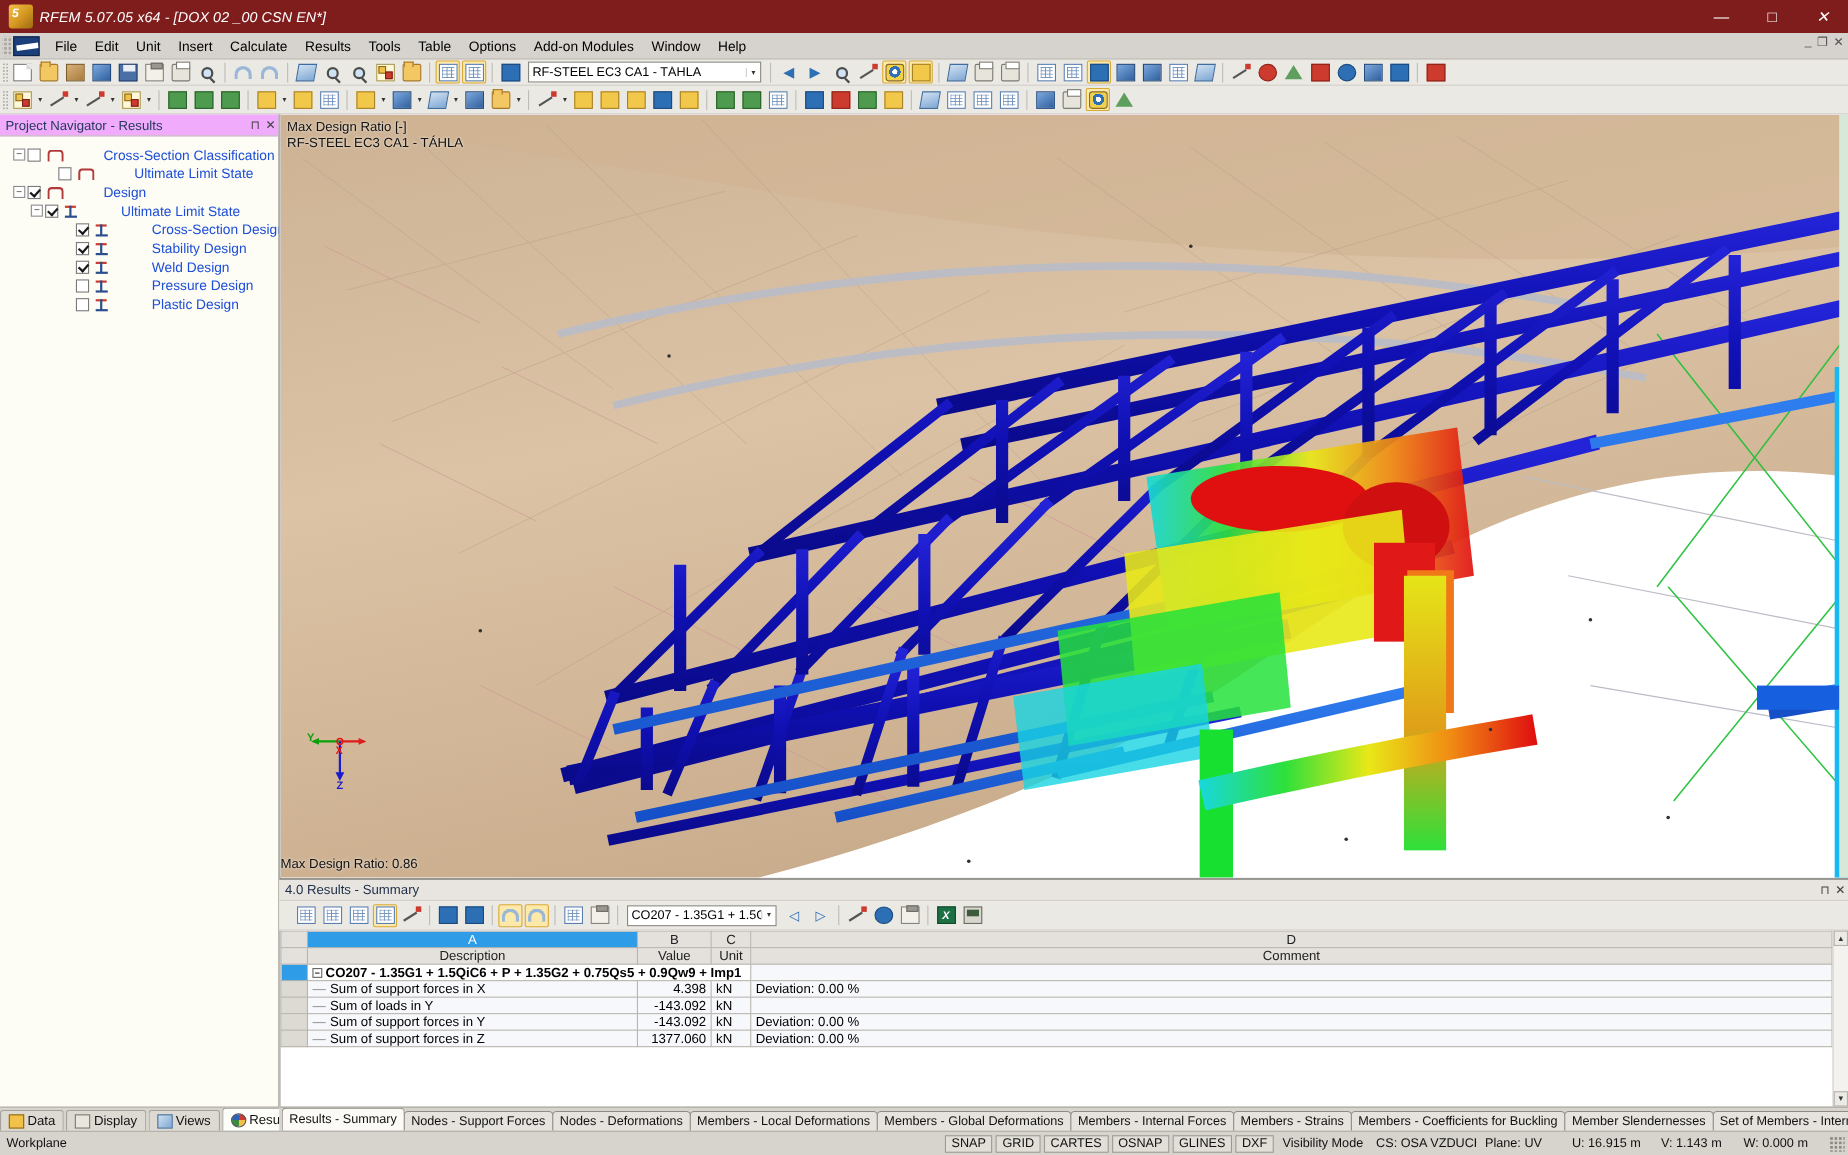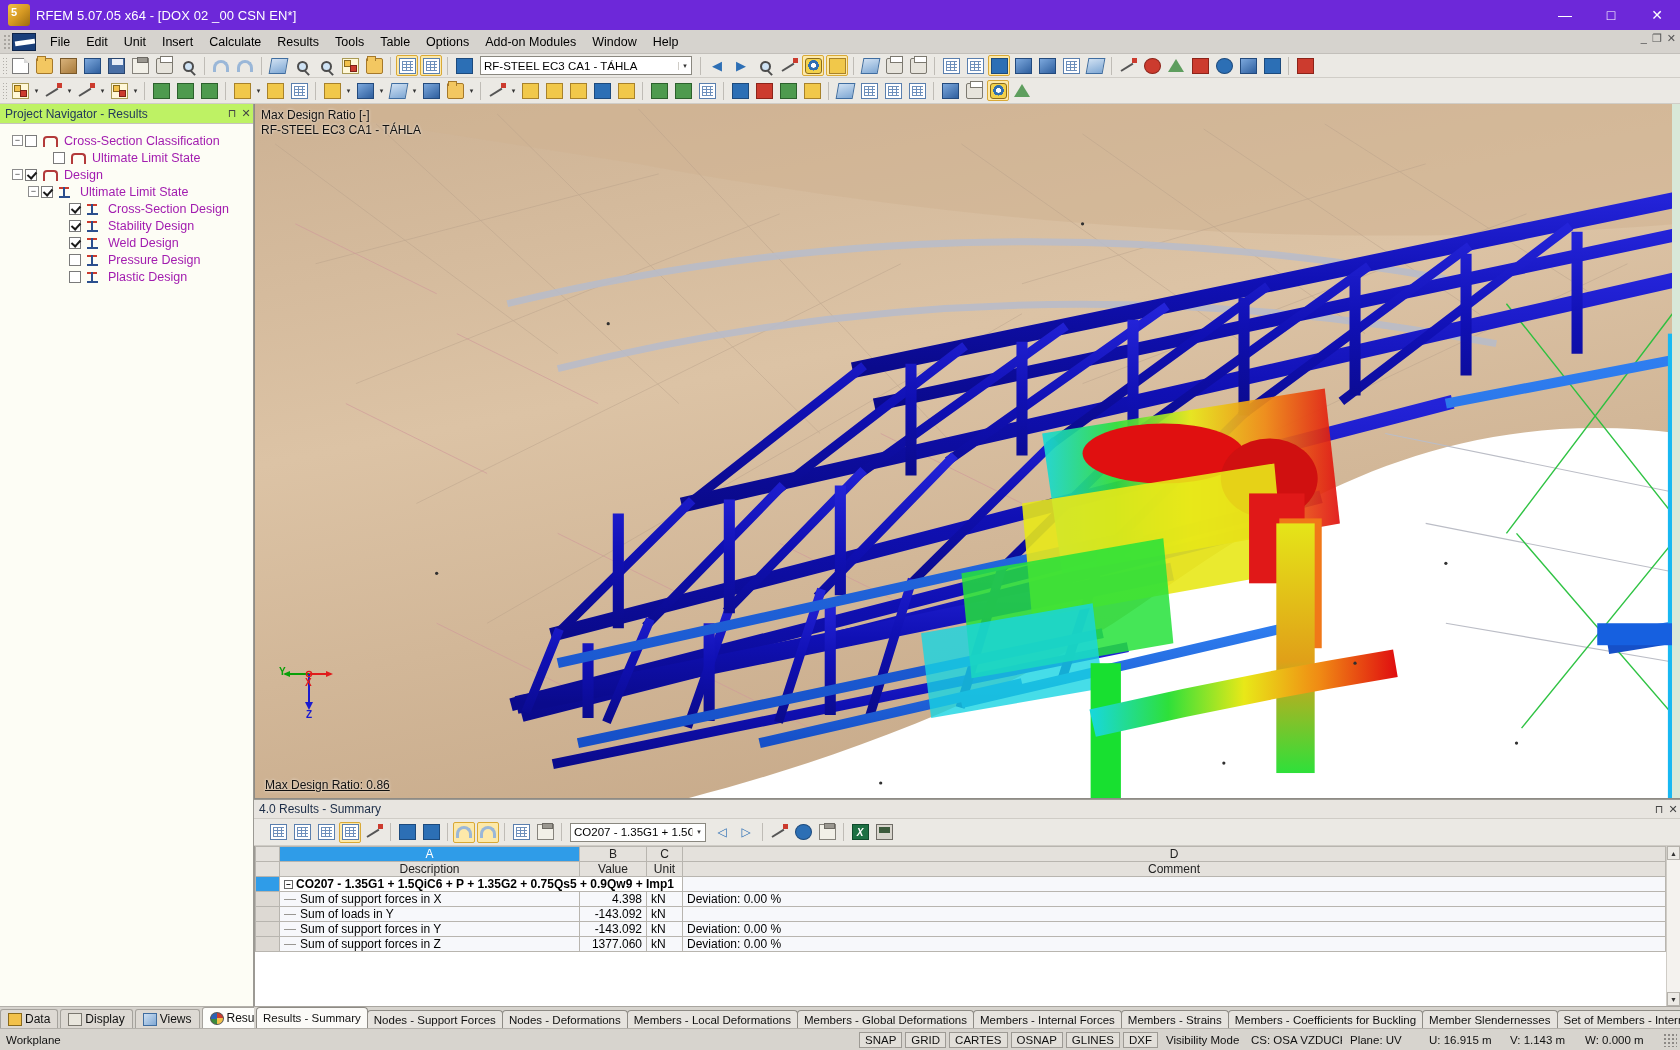--- a/index.html
+++ b/index.html
@@ -8,22 +8,22 @@
     width: 1680px; height: 1050px;
     overflow: hidden;
     font-family: "Liberation Sans", sans-serif;
     font-size: 12px;
     background: #d4d0c8;
   }
   #app { position: relative; width: 1680px; height: 1050px; display: flex; flex-direction: column; }
 
   
   .titlebar {
-    height: 30px; background: #6d28d9; color: #fff;
-    display: flex; align-items: center; flex: none;
+    height: 30px; background: #7f1d1d; color: #fff;
+    display: flex; align-items: center; flex: none; font-style: italic;
   }
   .titlebar .app-icon {
     width: 22px; height: 22px; margin: 0 6px 0 8px;
     background: linear-gradient(135deg,#f2c14a 0%,#d79a23 50%,#9c6a10 100%);
     border-radius: 3px; position: relative; flex: none;
   }
   .titlebar .app-icon::after {
     content: "5"; position: absolute; left: 3px; top: 2px;
     font-size: 11px; font-weight: bold; color: #fff;
   }
@@ -118,21 +118,21 @@
 
   
   .body-split { display: flex; flex: 1; min-height: 0; }
 
   
   .navigator {
     width: 254px; flex: none; background: #fdfdf5; display: flex; flex-direction: column;
     border-right: 1px solid #9c9a94;
   }
   .nav-header {
-    height: 20px; background: #bef264; display:flex; align-items:center;
+    height: 20px; background: #f0abfc; display:flex; align-items:center;
     border-bottom: 1px solid #c6c3bd; padding-left:5px; color:#23395b; font-size:12px;justify-content:space-between;
   }
   .nav-header .nh-title { flex:1; }
   .nav-header .nh-btn { width:14px; text-align:center; color:#444; font-size:11px; }
   .nav-tree { flex:1; overflow:hidden; padding: 8px 0 0 6px; font-size:12.5px; }
   .tnode { display:flex; align-items:center; height:17px; white-space:nowrap; }
   .expander {
     width:11px; height:11px; border:1px solid #8c8c8c; background:#fff; flex:none;
     font-size:9px; line-height:9px; text-align:center; color:#333; margin-right:2px;
   }
@@ -142,36 +142,35 @@
   .cbox.checked::after {
     content:""; position:absolute; left:3px; top:0px; width:4px; height:7px;
     border:solid #1a1a1a; border-width:0 2px 2px 0; transform: rotate(42deg);
   }
   .nicon { width:16px; height:14px; flex:none; margin-right:4px; position:relative; }
   .nicon.cs::before { content:""; position:absolute; left:2px; top:2px; width:11px; height:9px;
     border:2px solid #b33a3a; border-bottom:none; border-radius:4px 4px 0 0;}
   .nicon.ibeam::before { content:""; position:absolute; left:2px; top:2px; width:10px; height:2px; background:#cc3b2e;}
   .nicon.ibeam::after  { content:""; position:absolute; left:6px; top:2px; width:2px; height:10px; background:#2b4f8e;}
   .nicon.ibeam i { position:absolute; left:2px; bottom:1px; width:11px; height:2px; background:#2b4f8e; display:block;}
-  .tlabel { padding: 0 3px; color:#a21caf; }
+  .tlabel { padding: 0 3px; color:#1d4ed8;margin-left:30px; }
 
   
   .right-side { flex:1; min-width:0; display:flex; flex-direction:column; background:#c4b5fd; }
 
   .viewport-wrap { flex:none; height: 695px; position:relative; background:#fff;
                    border:1px solid #8e8b85; border-top:none; border-right:none; margin:0; }
   .viewport { position:absolute; inset:0; overflow:hidden; }
   .vp-label {
     position:absolute; left:6px; top:4px; font-size:12px; color:#111; line-height:15px; z-index:6;
     text-shadow: 0 0 3px rgba(255,255,255,.85);
   }
   .vp-footer {
-    position:absolute; left:10px; bottom:6px; font-size:12px; color:#111; z-index:6;
+    position:absolute; left:0; bottom:6px; font-size:12px; color:#111; z-index:6;
     text-shadow: 0 0 3px rgba(255,255,255,.85);
-    text-decoration: underline;
   }
   .axis-triad { position:absolute; left:24px; bottom:78px; width:60px; height:60px; z-index:6; }
   .axis-triad span { position:absolute; font-size:10px; font-weight:bold; }
   .vp-scroll-r { position:absolute; right:0; top:0; bottom:0; width:8px; background:#d8e8d8; z-index:7;}
 
   
   .results-panel { flex:1; min-height:0; display:flex; flex-direction:column; background:#f0eee9;
                    border-top:1px solid #9c9a94; }
   .rp-title { height:19px; background:#e8e5e0; display:flex; align-items:center; padding-left:5px;
               font-size:12px; color:#1b2c47; border-bottom:1px solid #cfccc6; }

